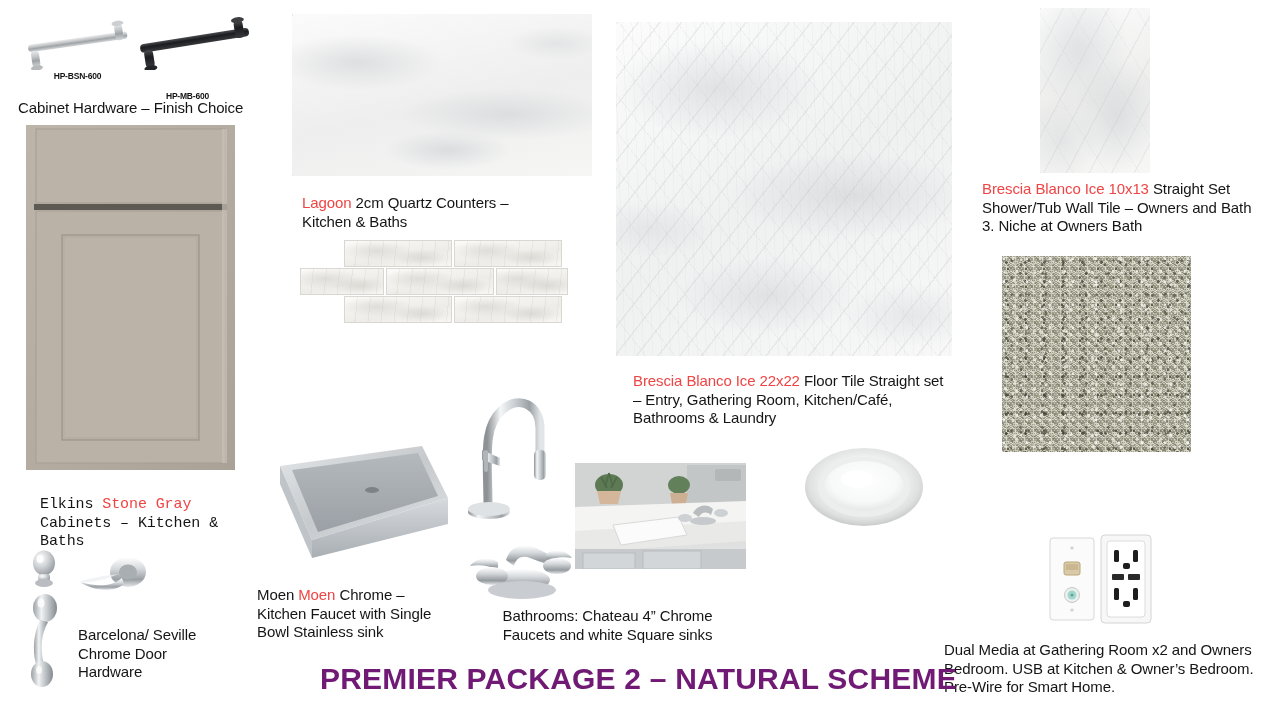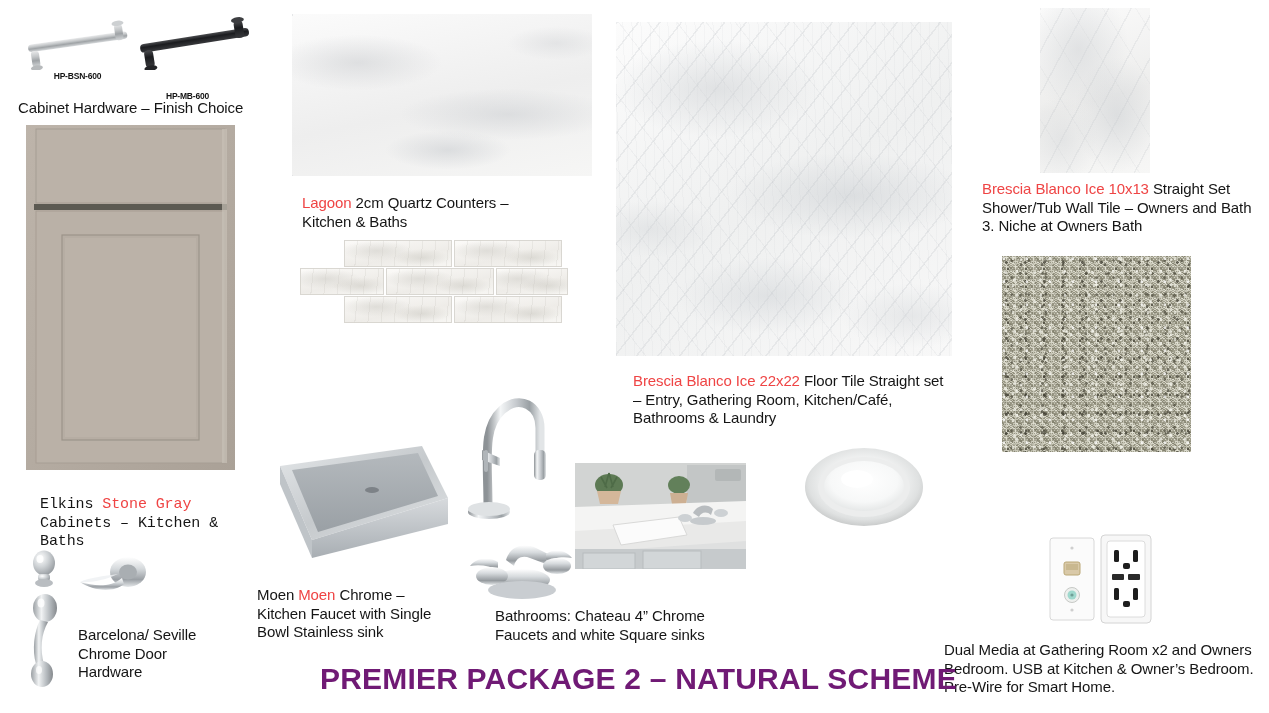--- a/index.html
+++ b/index.html
@@ -18,21 +18,21 @@
 
   
   .cap {
     font-size:15px;
     line-height:18.5px;
     color:#151515;
     letter-spacing:-0.1px;
   }
   .cap .hl { color:#ef4444; }
   .cap-blue { color:#3f87a6; }
-  .cap-center { }
+  .cap-center { text-align:center; }
   .board-title {
     font-size:30px;
     font-weight:bold;
     letter-spacing:0.2px;
     color:#701a75;
     white-space:nowrap;
   }
   .sku-label {
     font-size:8.5px;
     font-weight:bold;

